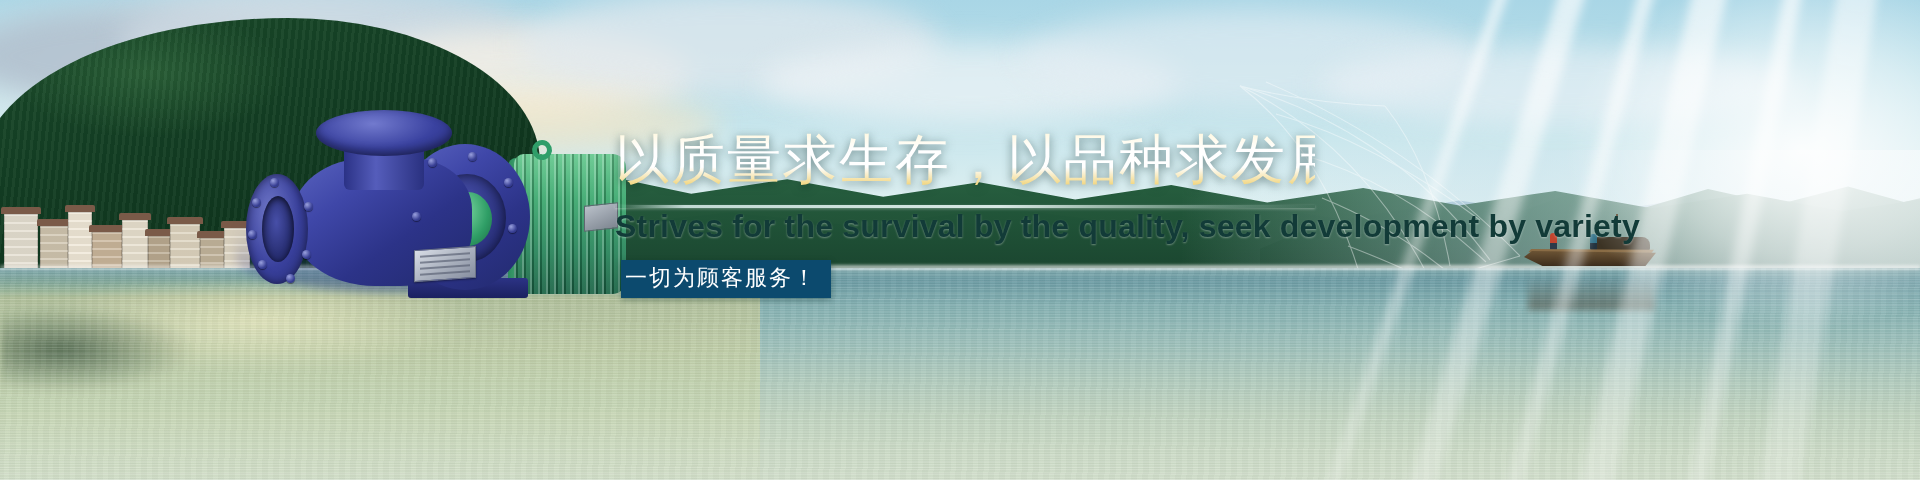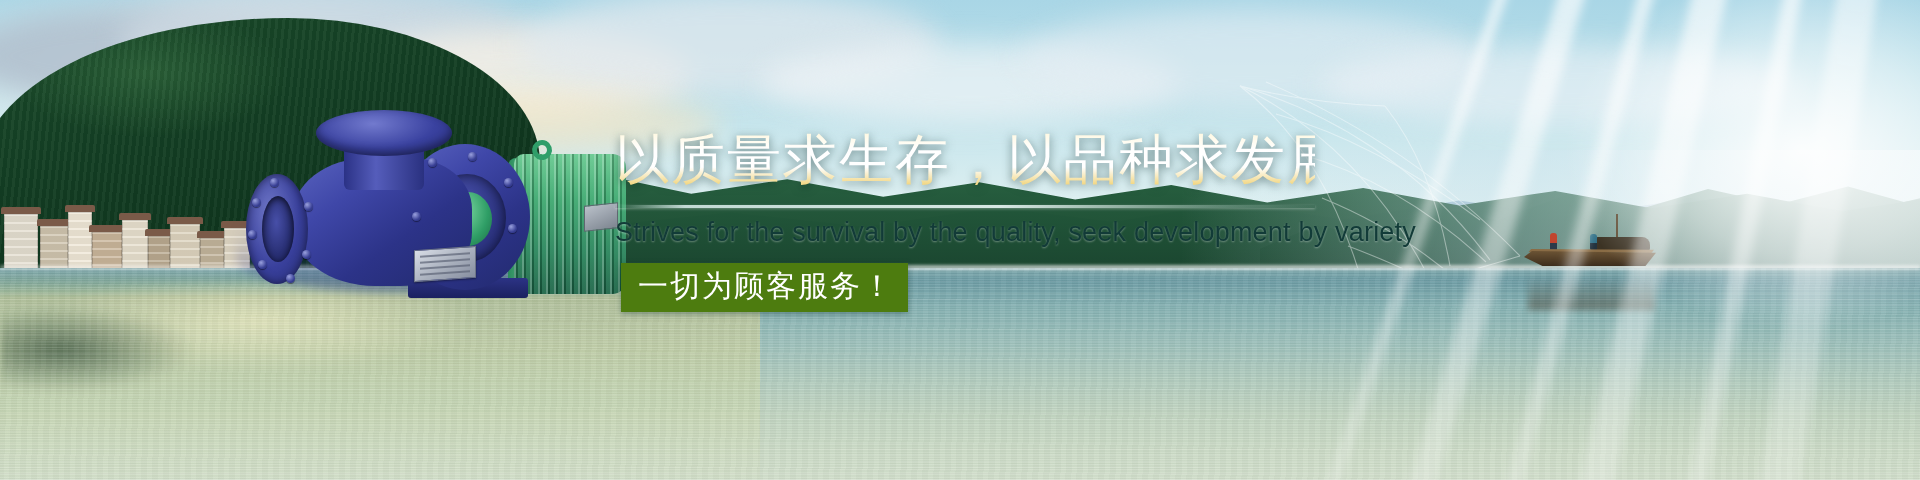--- a/index.html
+++ b/index.html
@@ -263,27 +263,28 @@
     -webkit-text-fill-color:transparent;
     filter:drop-shadow(0 2px 5px rgba(0,30,25,.55));
     white-space:nowrap;
   }
   .divider{
     margin-top:14px; height:3px; width:700px;
     background:linear-gradient(90deg, rgba(255,255,255,.0) 0%, rgba(222,240,238,.85) 10%, rgba(235,248,246,.9) 55%, rgba(255,255,255,.0) 100%);
     box-shadow:0 1px 3px rgba(255,255,255,.35);
   }
   .subline{
-    margin-top:9px; font-size:27px; color:#123b38; letter-spacing:.2px; white-space:nowrap;
+    font-size:32px; color:#123b38; letter-spacing:.2px; white-space:nowrap;
     text-shadow:0 1px 2px rgba(255,255,255,.35);
+    font-weight:bold;
   }
   .badge{
     display:inline-block; margin-top:15px; margin-left:6px;
-    background:#4d7c0f; color:#ffffff;
-    font-size:30px; letter-spacing:2px; padding:3px 14px 5px 17px;
+    background:#0c4a6e; color:#ffffff;
+    font-size:22px; letter-spacing:2px; padding:3px 14px 5px 4px;
     box-shadow:0 2px 6px rgba(0,40,35,.35);
   }
 </style>
 </head>
 <body>
 
 <div class="banner">
 
   <div class="sky"></div>
   <div class="sky-warm"></div>

